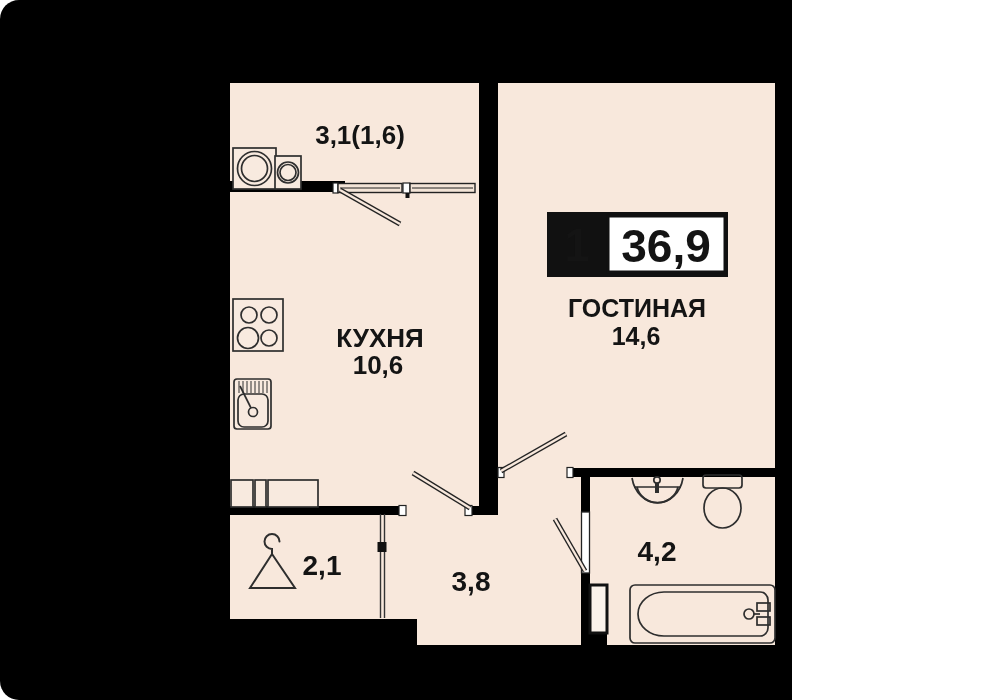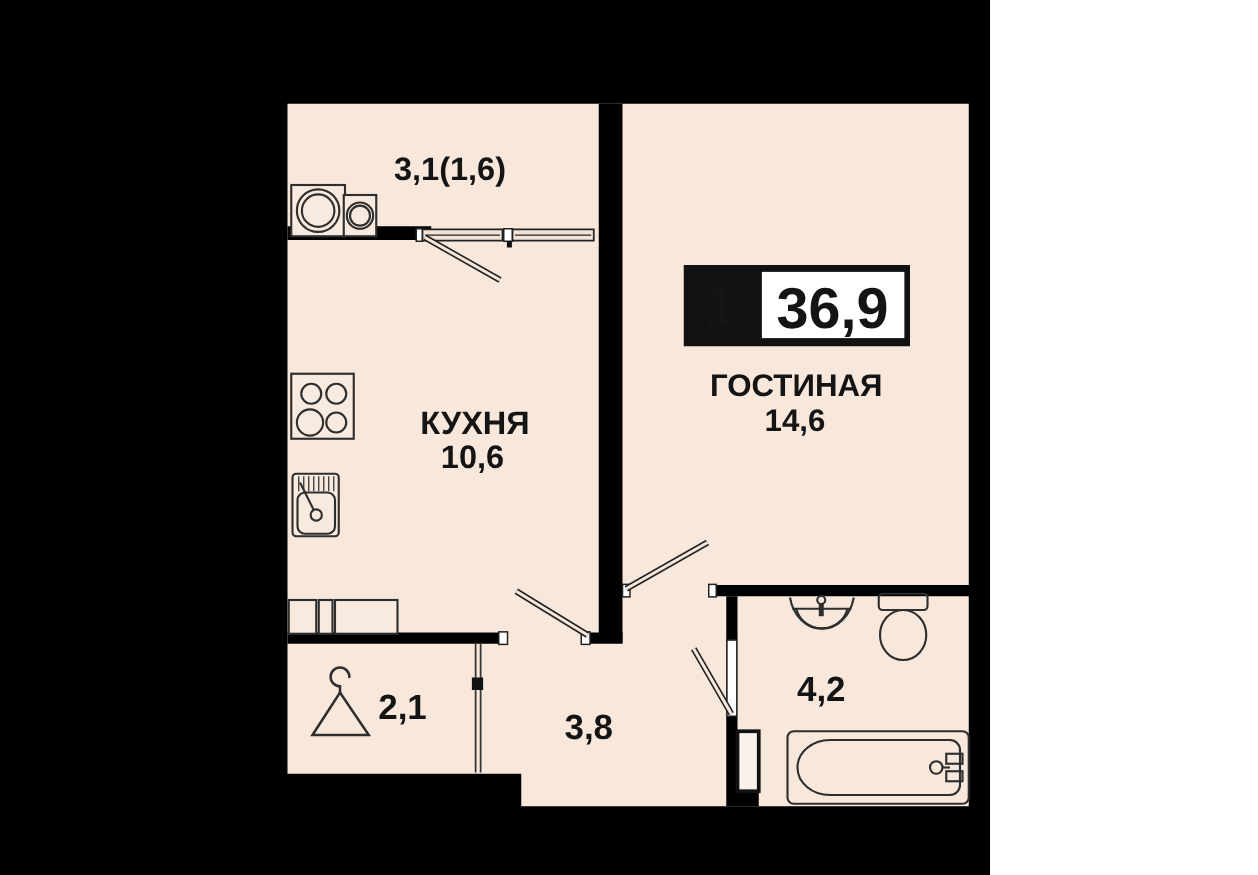--- a/index.html
+++ b/index.html
@@ -1,16 +1,16 @@
 <!DOCTYPE html>
 <html><head>
 <meta charset="utf-8">
 <style>
   html,body{margin:0;padding:0;background:#ffffff;}
-  .stage{position:relative;width:1006px;height:700px;overflow:hidden;}
+  .stage{position:relative;width:1006px;height:700px;overflow:hidden;border-radius:19px;}
   svg{display:block;}
   text{font-family:"Liberation Sans","DejaVu Sans",sans-serif;font-weight:bold;fill:#141414;}
   .fx{stroke:#2e2e2e;stroke-width:1.7;fill:none;}
   .fxf{stroke:#2e2e2e;stroke-width:1.7;fill:#f8eadf;}
   .jamb{fill:#ffffff;stroke:#222222;stroke-width:1.2;}
   .leafb{stroke:#242424;stroke-width:5;fill:none;}
   .leafi{stroke:#f8e8dc;stroke-width:2.4;fill:none;}
 </style>
 </head>
 <body>

